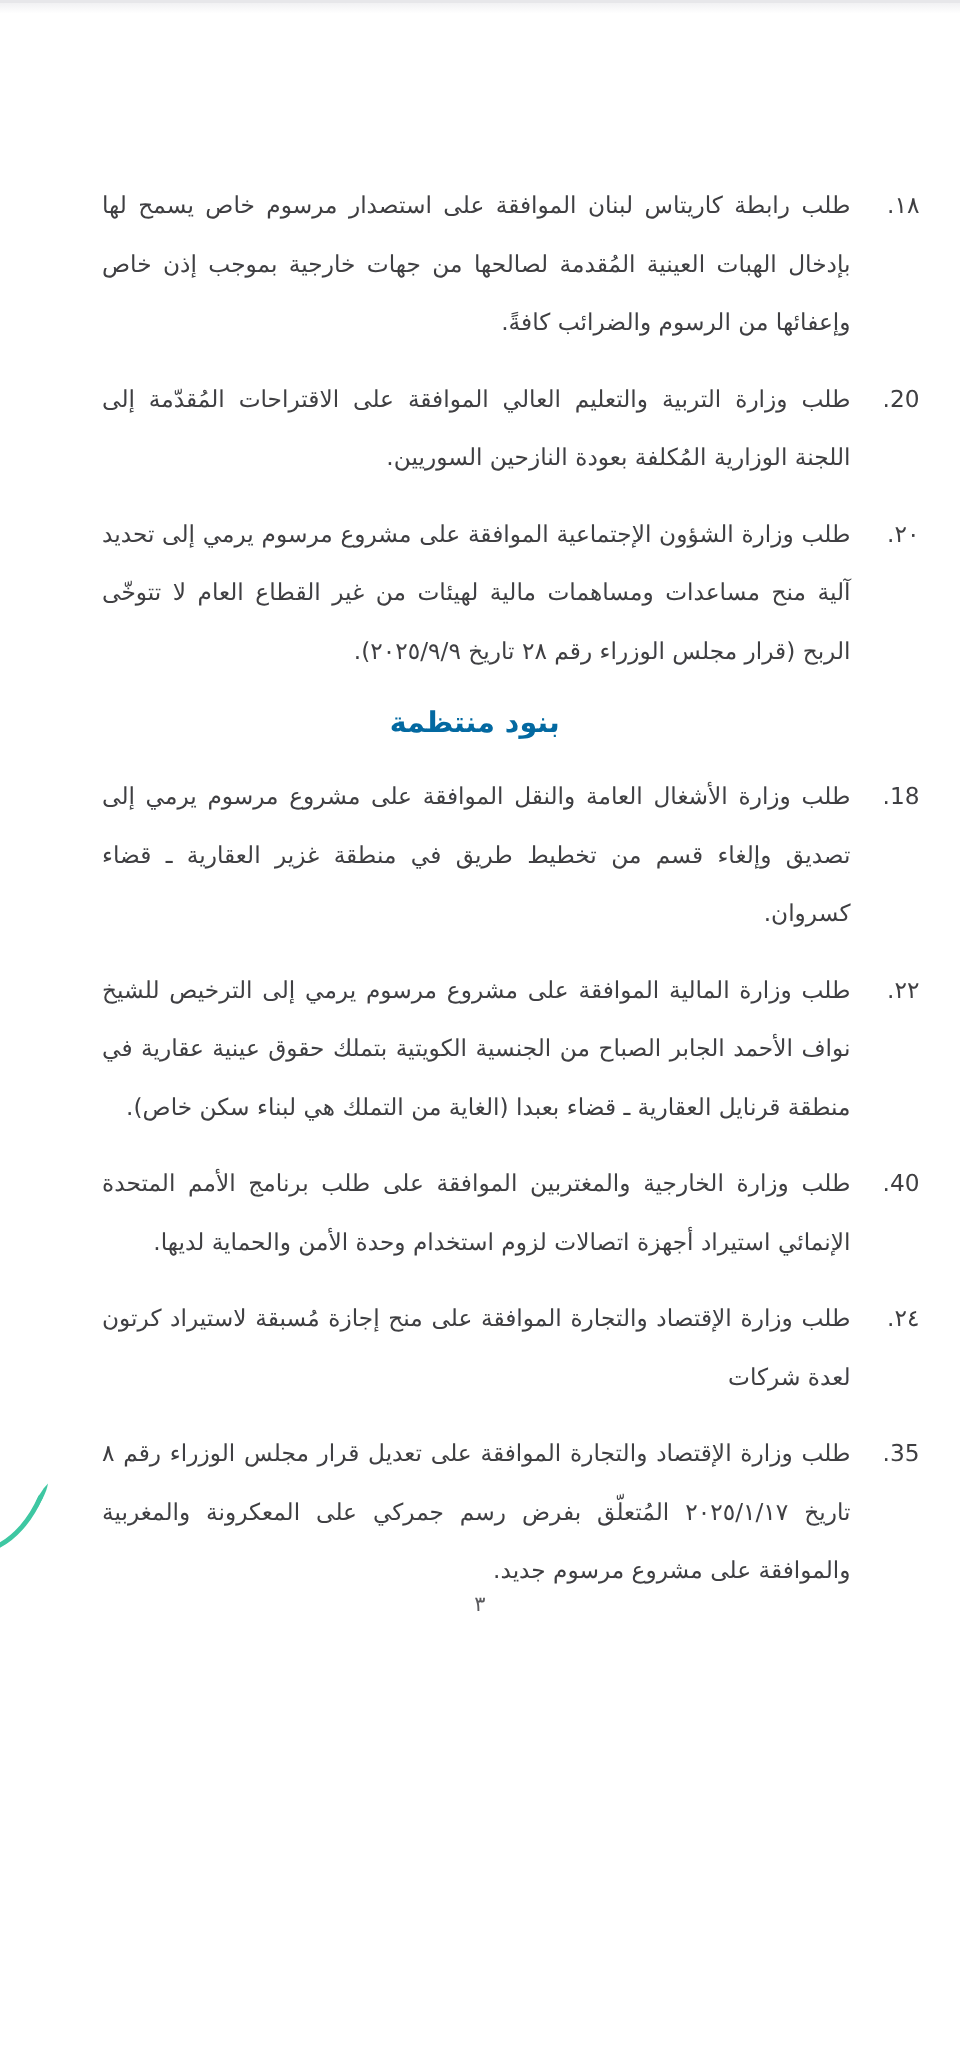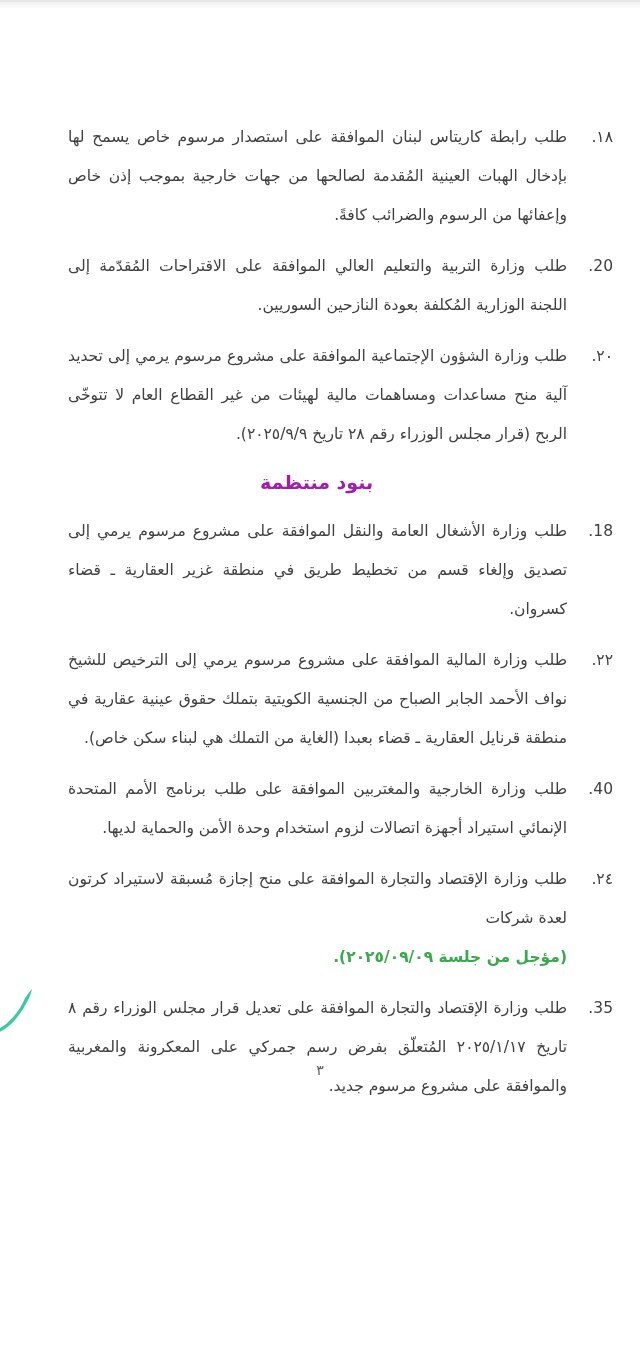--- a/index.html
+++ b/index.html
@@ -46,21 +46,21 @@
     text-align: justify;
     margin-left: 48px;
   }
   .note {
     color: #3aa94c;
     font-weight: 700;
     text-align: right;
   }
   .section-heading {
     text-align: center;
-    color: #a21caf;
+    color: #0369a1;
     font-weight: 700;
     font-size: 19px;
     line-height: 32px;
     margin: 0 0 14px 0;
   }
   .page-number {
     position: absolute;
     top: 1062px;
     left: 0;
     width: 640px;
@@ -110,21 +110,20 @@
 
   <div class="item">
     <span class="num">40.</span>
     <div class="text">طلب وزارة الخارجية والمغتربين الموافقة على طلب برنامج الأمم المتحدة الإنمائي استيراد أجهزة اتصالات لزوم استخدام وحدة الأمن والحماية لديها.</div>
   </div>
 
   <div class="item">
     <span class="num">٢٤.</span>
     <div class="text">
       <span>طلب وزارة الإقتصاد والتجارة الموافقة على منح إجازة مُسبقة لاستيراد كرتون لعدة شركات</span>
-      <div class="note">(مؤجل من جلسة ٢٠٢٥/٠٩/٠٩).</div>
     </div>
   </div>
 
   <div class="item">
     <span class="num">35.</span>
     <div class="text">طلب وزارة الإقتصاد والتجارة الموافقة على تعديل قرار مجلس الوزراء رقم ٨ تاريخ ٢٠٢٥/١/١٧ المُتعلّق بفرض رسم جمركي على المعكرونة والمغربية والموافقة على مشروع مرسوم جديد.</div>
   </div>
 
 </div>
 

